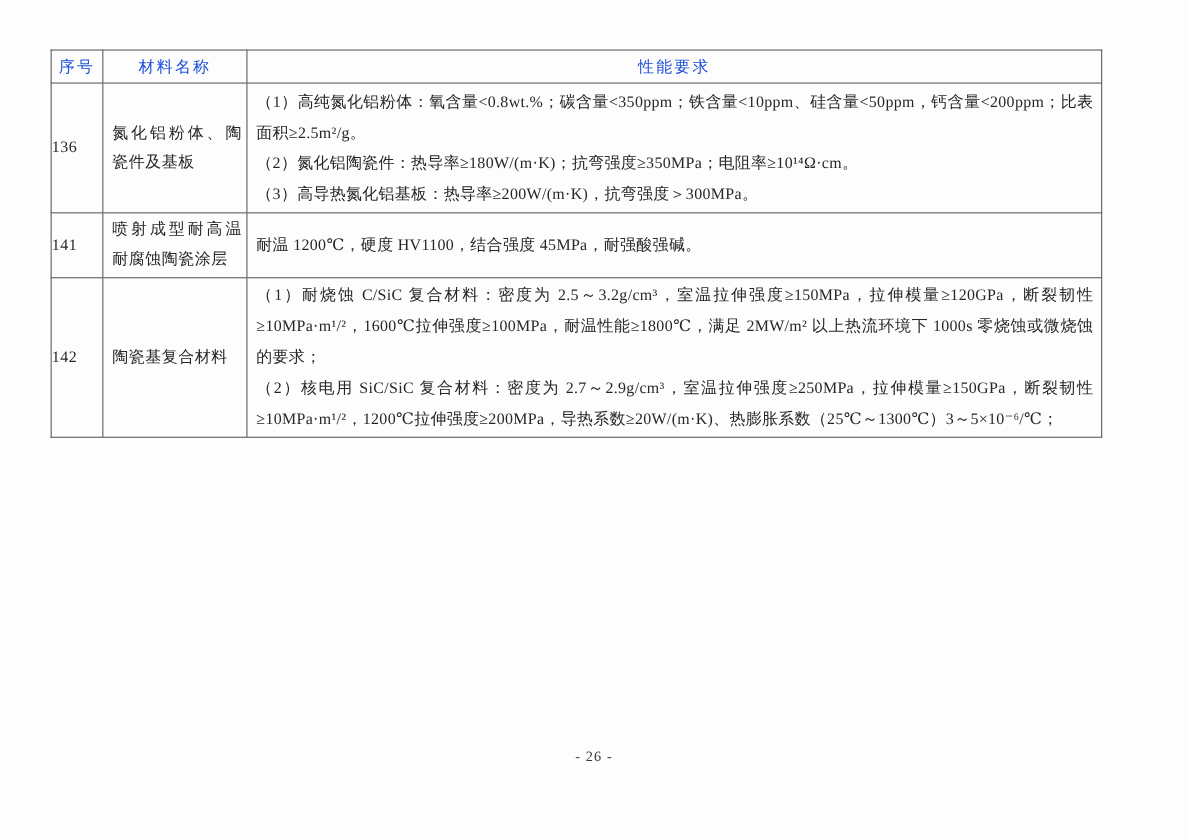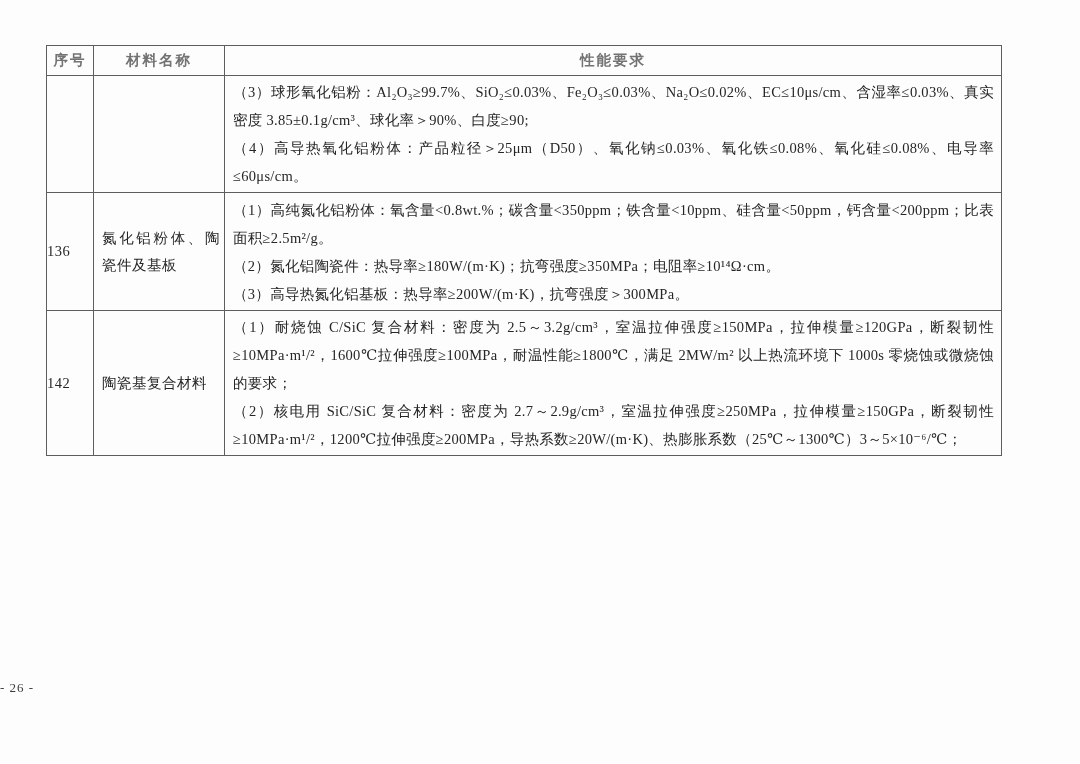--- a/index.html
+++ b/index.html
@@ -27,26 +27,26 @@
     table-layout: fixed;
   }
   table.spec th,
   table.spec td {
     border: 1px solid #5e5e5e;
     font-size: 14.5px;
     vertical-align: middle;
     overflow: hidden;
   }
   table.spec th {
-    font-weight: bold;
+    font-weight: normal;
     height: 30px;
     text-align: center;
     letter-spacing: 2px;
     padding: 0;
-    color: #737373;
+    color: #1d4ed8;
   }
   td.cell-index {
     text-align: left;
     padding: 0;
     letter-spacing: 0.5px;
   }
   td.cell-material {
     padding: 2px 4px 2px 8px;
     line-height: 27px;
     text-align: justify;
@@ -68,21 +68,21 @@
   tr.h-138   { height: 55px; }
   tr.h-139   { height: 52px; }
   tr.h-140   { height: 53px; }
   tr.h-141   { height: 58px; }
   tr.h-142   { height: 120px; }
   .page-footer {
     position: absolute;
     left: 0;
     top: 680px;
     width: 1080px;
-    text-align: left;
+    text-align: center;
     font-size: 13px;
     color: #3a3a3a;
     letter-spacing: 1px;
   }
 </style>
 </head>
 <body>
 
 <div class="page">
 
@@ -94,43 +94,42 @@
     </colgroup>
     <thead>
       <tr>
         <th>序号</th>
         <th>材料名称</th>
         <th>性能要求</th>
       </tr>
     </thead>
     <tbody>
 
-      <tr class="h-cont">
-        <td class="cell-index"></td>
-        <td class="cell-material"></td>
-        <td class="cell-req">
-          <p>（3）球形氧化铝粉：Al₂O₃≥99.7%、SiO₂≤0.03%、Fe₂O₃≤0.03%、Na₂O≤0.02%、EC≤10μs/cm、含湿率≤0.03%、真实密度 3.85±0.1g/cm³、球化率＞90%、白度≥90;</p>
-          <p>（4）高导热氧化铝粉体：产品粒径＞25μm（D50）、氧化钠≤0.03%、氧化铁≤0.08%、氧化硅≤0.08%、电导率≤60μs/cm。</p>
-        </td>
-      </tr>
 
       <tr class="h-136">
         <td class="cell-index">136</td>
         <td class="cell-material">氮化铝粉体、陶瓷件及基板</td>
         <td class="cell-req">
           <p>（1）高纯氮化铝粉体：氧含量&lt;0.8wt.%；碳含量&lt;350ppm；铁含量&lt;10ppm、硅含量&lt;50ppm，钙含量&lt;200ppm；比表面积≥2.5m²/g。</p>
           <p>（2）氮化铝陶瓷件：热导率≥180W/(m·K)；抗弯强度≥350MPa；电阻率≥10¹⁴Ω·cm。</p>
           <p>（3）高导热氮化铝基板：热导率≥200W/(m·K)，抗弯强度＞300MPa。</p>
         </td>
       </tr>
 
 
 
 
 
+      <tr class="h-141">
+        <td class="cell-index">141</td>
+        <td class="cell-material">喷射成型耐高温耐腐蚀陶瓷涂层</td>
+        <td class="cell-req">
+          <p>耐温 1200℃，硬度 HV1100，结合强度 45MPa，耐强酸强碱。</p>
+        </td>
+      </tr>
 
       <tr class="h-142">
         <td class="cell-index">142</td>
         <td class="cell-material">陶瓷基复合材料</td>
         <td class="cell-req">
           <p>（1）耐烧蚀 C/SiC 复合材料：密度为 2.5～3.2g/cm³，室温拉伸强度≥150MPa，拉伸模量≥120GPa，断裂韧性≥10MPa·m¹/²，1600℃拉伸强度≥100MPa，耐温性能≥1800℃，满足 2MW/m² 以上热流环境下 1000s 零烧蚀或微烧蚀的要求；</p>
           <p>（2）核电用 SiC/SiC 复合材料：密度为 2.7～2.9g/cm³，室温拉伸强度≥250MPa，拉伸模量≥150GPa，断裂韧性≥10MPa·m¹/²，1200℃拉伸强度≥200MPa，导热系数≥20W/(m·K)、热膨胀系数（25℃～1300℃）3～5×10⁻⁶/℃；</p>
         </td>
       </tr>
 

